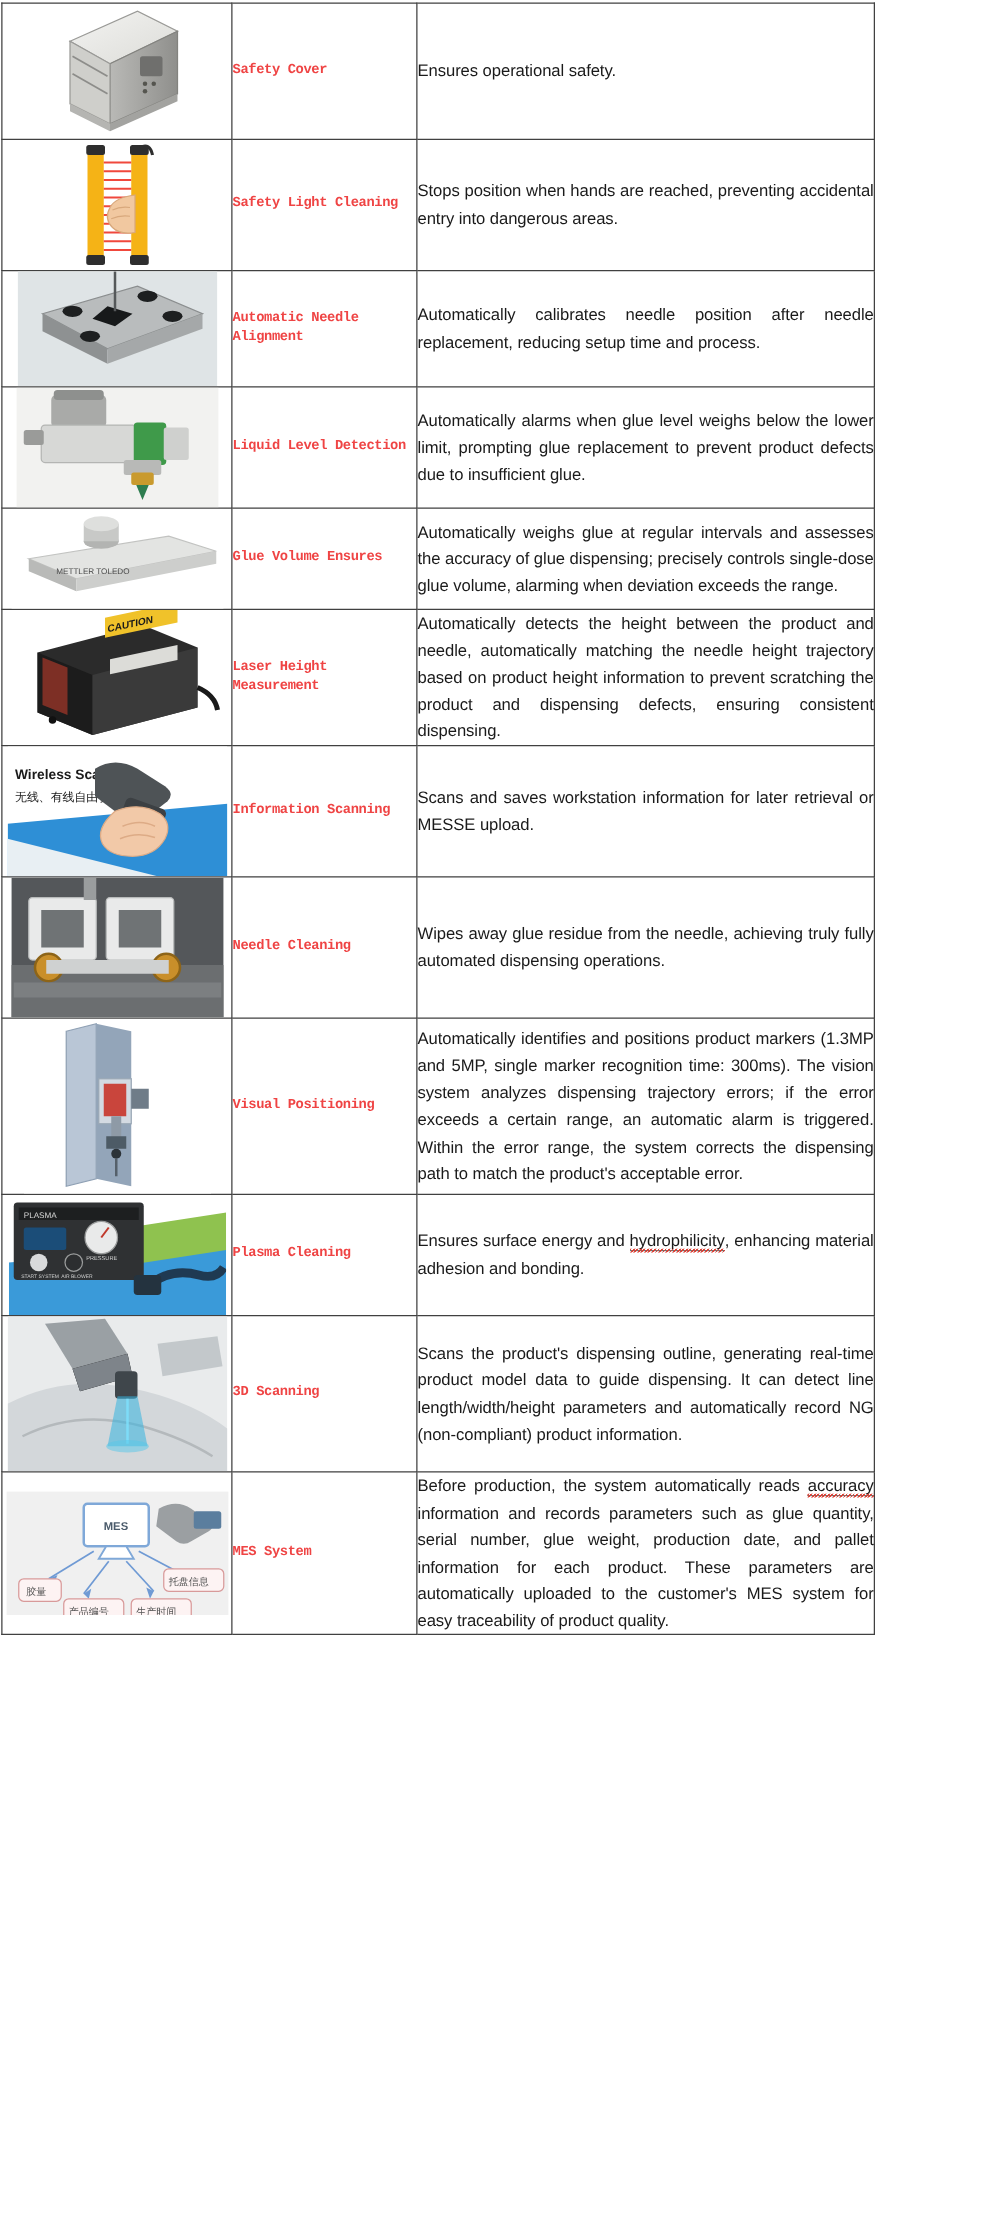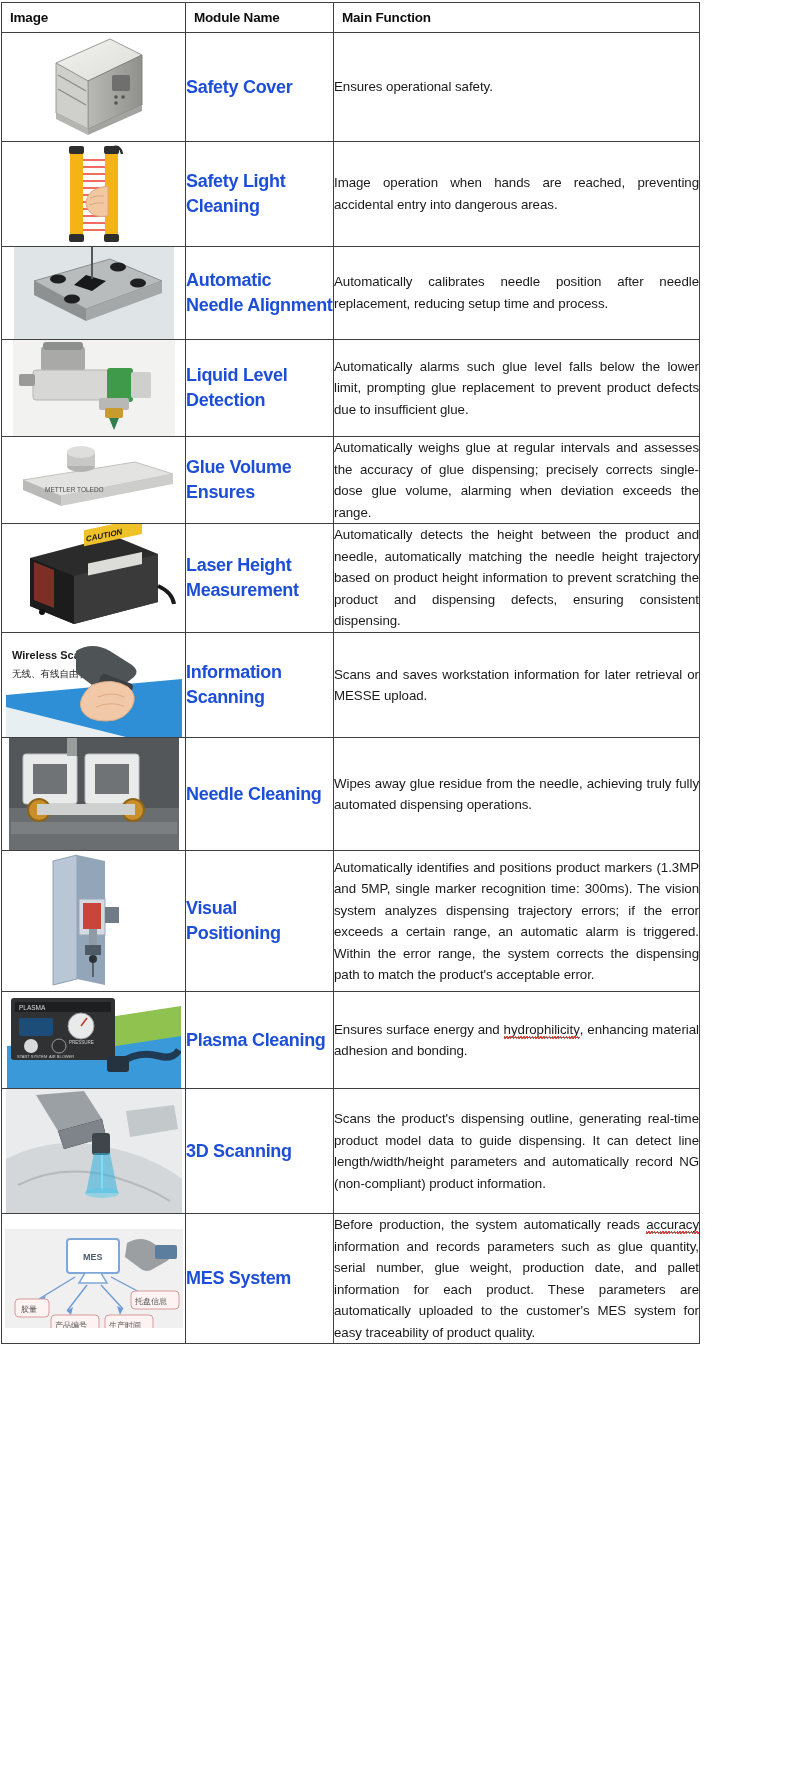--- a/index.html
+++ b/index.html
@@ -40,24 +40,25 @@
     color: #0d0d0d;
     letter-spacing: -0.2px;
     vertical-align: middle;
     text-align: left;
   }
 
   
   td.name {
     padding: 4px 8px 4px 10px;
     font-weight: bold;
-    font-size: 18px;
+    font-size: 11px;
     line-height: 1.38;
-    color: #1d4ed8;
+    color: #ef4444;
     letter-spacing: -0.3px;
+    font-family: Liberation Mono, monospace;
   }
   
   td.func {
     padding: 6px 12px 6px 11px;
     font-size: 13.3px;
     line-height: 1.62;
     color: #1a1a1a;
     text-align: justify;
     text-justify: inter-word;
     letter-spacing: -0.05px;
@@ -132,25 +133,20 @@
 <div id="page">
 
   <table class="spec">
     <colgroup>
       <col class="c-img">
         <col class="c-name">
         <col class="c-func">
     </colgroup>
     <tbody>
 
-      <tr class="hdr">
-        <td>Image</td>
-        <td>Module Name</td>
-        <td>Main Function</td>
-      </tr>
 
       <tr>
         <td class="imgcell">
           <div class="thumb art-cover">
             <svg viewBox="0 0 112 108" width="112" height="108">
               <defs>
                 <linearGradient id="gTop" x1="0" y1="0" x2="1" y2="1">
                   <stop offset="0" stop-color="#f3f3f1"></stop>
                     <stop offset="1" stop-color="#dcdcd8"></stop>
                 </linearGradient>
@@ -201,21 +197,21 @@
                   <line x1="41" y1="81" x2="63" y2="81"></line>
                 <line x1="41" y1="88" x2="63" y2="88"></line>
               </g>
               <path d="M66 44 q-16 2 -20 10 q-5 9 2 16 q6 6 18 4 l0 -30 z" fill="#f1c8a0" stroke="#d8a87c" stroke-width="1"></path>
               <path d="M48 56 q6 -3 14 -2" stroke="#d8a87c" stroke-width="1" fill="none"></path>
               <path d="M47 63 q7 -3 15 -2" stroke="#d8a87c" stroke-width="1" fill="none"></path>
             </svg>
           </div>
         </td>
         <td class="name">Safety Light Cleaning</td>
-        <td class="func">Image operation when hands are reached, preventing accidental entry into dangerous areas.</td>
+        <td class="func">Stops position when hands are reached, preventing accidental entry into dangerous areas.</td>
       </tr>
 
       <tr>
         <td class="imgcell">
           <div class="thumb art-plate">
             <svg viewBox="0 0 160 92" width="160" height="92">
               <rect x="0" y="0" width="160" height="92" fill="#dfe4e6"></rect>
               <polygon points="20,34 96,12 148,34 72,62" fill="#b9bcbd" stroke="#8b8e8f"></polygon>
               <polygon points="20,34 72,62 72,74 20,48" fill="#8e9192"></polygon>
               <polygon points="72,62 148,34 148,46 72,74" fill="#a5a8a9"></polygon>
@@ -243,40 +239,40 @@
               <rect x="94" y="28" width="26" height="34" rx="3" fill="#3f9a4a"></rect>
               <rect x="118" y="32" width="20" height="26" rx="2" fill="#cfd0ce"></rect>
               <rect x="86" y="58" width="30" height="12" rx="2" fill="#b8b9b7"></rect>
               <rect x="92" y="68" width="18" height="10" rx="2" fill="#c99a2e"></rect>
               <polygon points="96,78 106,78 101,90" fill="#2e7d4f"></polygon>
               <rect x="6" y="34" width="16" height="12" rx="2" fill="#9a9b99"></rect>
             </svg>
           </div>
         </td>
         <td class="name">Liquid Level Detection</td>
-        <td class="func">Automatically alarms such glue level falls below the lower limit, prompting glue replacement to prevent product defects due to insufficient glue.</td>
+        <td class="func">Automatically alarms when glue level weighs below the lower limit, prompting glue replacement to prevent product defects due to insufficient glue.</td>
       </tr>
 
       <tr>
         <td class="imgcell">
           <div class="thumb art-scale">
             <svg viewBox="0 0 170 80" width="170" height="80">
               <rect x="0" y="0" width="170" height="80" fill="#ffffff"></rect>
               <polygon points="14,40 126,22 164,34 52,56" fill="#e3e4e2" stroke="#c2c3c1"></polygon>
               <polygon points="14,40 52,56 52,66 14,50" fill="#b9bab8"></polygon>
               <polygon points="52,56 164,34 164,44 52,66" fill="#cdcecc"></polygon>
               <ellipse cx="72" cy="26" rx="14" ry="6" fill="#b3b4b2"></ellipse>
               <rect x="58" y="12" width="28" height="14" fill="#c8c9c7"></rect>
               <ellipse cx="72" cy="12" rx="14" ry="6" fill="#dedfdd"></ellipse>
               <text x="36" y="52" font-family="Liberation Sans, sans-serif" font-size="6.5" fill="#4a4a4a">METTLER TOLEDO</text>
             </svg>
           </div>
         </td>
         <td class="name">Glue Volume Ensures</td>
-        <td class="func">Automatically weighs glue at regular intervals and assesses the accuracy of glue dispensing; precisely corrects single-dose glue volume, alarming when deviation exceeds the range.</td>
+        <td class="func">Automatically weighs glue at regular intervals and assesses the accuracy of glue dispensing; precisely controls single-dose glue volume, alarming when deviation exceeds the range.</td>
       </tr>
 
       <tr>
         <td class="imgcell">
           <div class="thumb art-laser">
             <svg viewBox="0 0 168 108" width="168" height="108">
               <rect x="0" y="0" width="168" height="108" fill="#ffffff"></rect>
               <polygon points="20,34 104,12 148,30 148,78 64,100 20,82" fill="#2b2b2b"></polygon>
               <polygon points="20,34 64,52 64,100 20,82" fill="#1c1c1c"></polygon>
               <polygon points="64,52 148,30 148,78 64,100" fill="#3a3a3a"></polygon>

